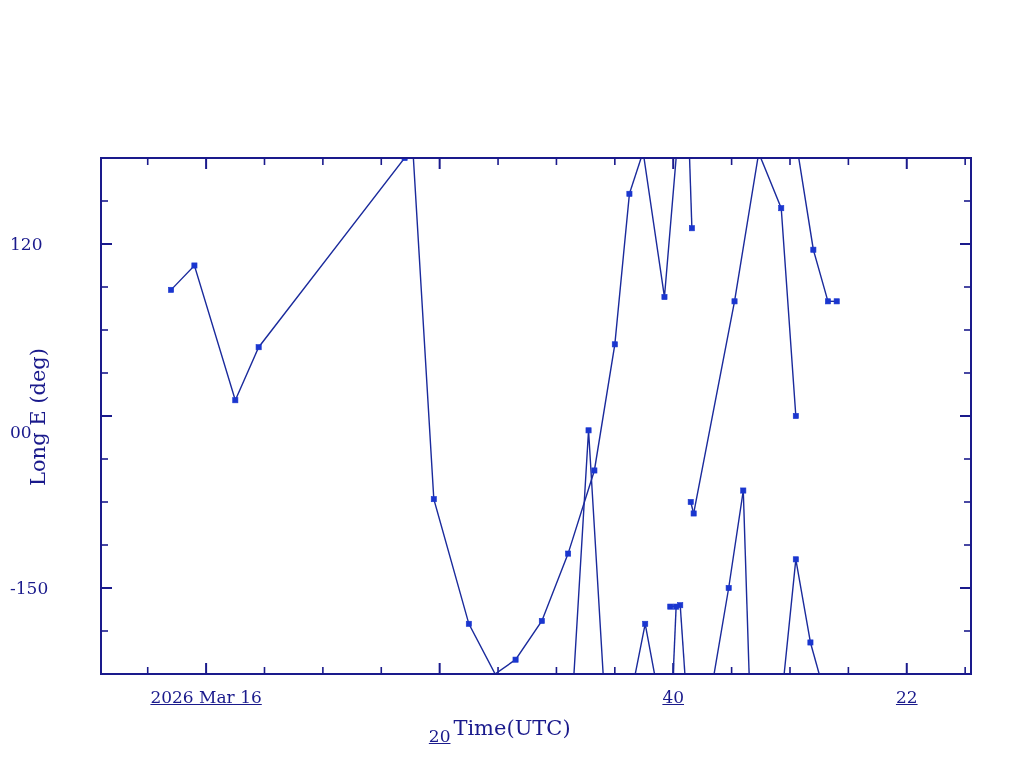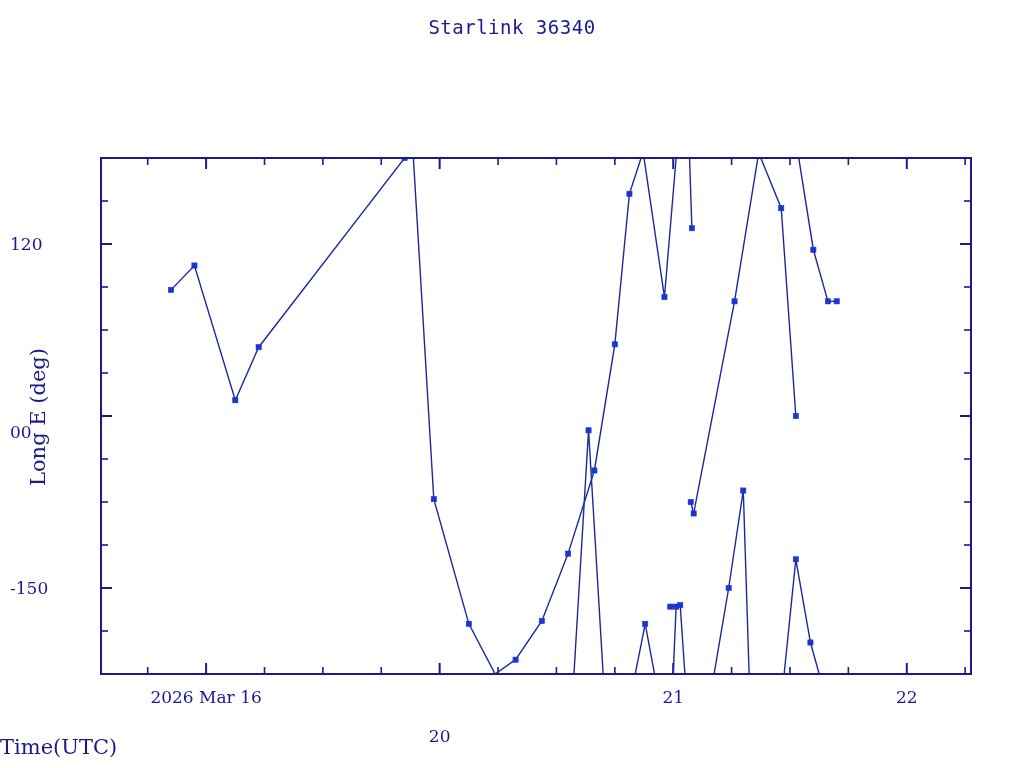--- a/index.html
+++ b/index.html
@@ -30,26 +30,25 @@
     font-family: "DejaVu Sans Mono", "Liberation Mono", monospace;
     font-size: 19px;
     letter-spacing: 0.5px;
     white-space: nowrap;
   }
   .axis-label-x {
     position: absolute;
     left: 0;
     top: 716px;
     width: 1024px;
-    text-align: left;
+    text-align: center;
     color: #1a1a8c;
     font-family: "DejaVu Serif", "Liberation Serif", serif;
     font-size: 21px;
     white-space: nowrap;
-    margin-top: 19px;
   }
   .axis-label-y {
     position: absolute;
     left: -62px;
     top: 405px;
     width: 200px;
     text-align: center;
     color: #1a1a8c;
     font-family: "DejaVu Serif", "Liberation Serif", serif;
     font-size: 21px;
@@ -64,20 +63,21 @@
     font-size: 17px;
     white-space: nowrap;
   }
   .tick-label-y {
     text-align: left;
     transform: translateY(-50%);
   }
   .tick-label-x {
     text-align: center;
     transform: translateX(-50%);
+    text-decoration: underline;
   }
   svg.plot-canvas {
     position: absolute;
     left: 0;
     top: 0;
   }
   .frame-rect {
     fill: none;
     stroke: #1a1a8c;
     stroke-width: 2;
@@ -97,21 +97,20 @@
     fill: #1a36cf;
     stroke: #1a36cf;
     stroke-width: 0.6;
   }
 </style>
 </head>
 <body>
 
 <div id="chart-root">
 
-  <div class="plot-title">Starlink 36340</div>
 
   <svg class="plot-canvas" width="1024" height="768">
     <rect class="frame-rect" id="frame" x="101" y="158" width="870" height="516"></rect>
     <g id="ticks-group">
         <line x1="206.10067114093962" y1="674" x2="206.10067114093962" y2="663" class="tick-mark"></line>
         <line x1="206.10067114093962" y1="158" x2="206.10067114093962" y2="169" class="tick-mark"></line>
         <line x1="439.6577181208054" y1="674" x2="439.6577181208054" y2="663" class="tick-mark"></line>
         <line x1="439.6577181208054" y1="158" x2="439.6577181208054" y2="169" class="tick-mark"></line>
         <line x1="673.2147651006711" y1="674" x2="673.2147651006711" y2="663" class="tick-mark"></line>
         <line x1="673.2147651006711" y1="158" x2="673.2147651006711" y2="169" class="tick-mark"></line>
@@ -224,21 +223,21 @@
     </svg>
 
   <div id="ytick-labels">
       <div class="tick-label tick-label-y" style="left: 10px; width: 75px; top: 244px;">120</div>
       <div class="tick-label tick-label-y" style="left: 10px; width: 75px; top: 416px; margin-top: 16px;">00</div>
       <div class="tick-label tick-label-y" style="left: 10px; width: 75px; top: 588px;">-150</div>
     </div>
   <div id="xtick-labels">
       <div class="tick-label tick-label-x" style="left: 206.101px; top: 687px;">2026 Mar 16</div>
       <div class="tick-label tick-label-x" style="left: 439.658px; top: 726px;">20</div>
-      <div class="tick-label tick-label-x" style="left: 673.215px; top: 687px;">21</div>
+      <div class="tick-label tick-label-x" style="left: 673.215px; top: 687px;">40</div>
       <div class="tick-label tick-label-x" style="left: 906.772px; top: 687px;">22</div>
     </div>
 
   <div class="axis-label-y">Long E (deg)</div>
 
   <div class="axis-label-x">Time(UTC)</div>
 
 </div>
 
 </body></html>

